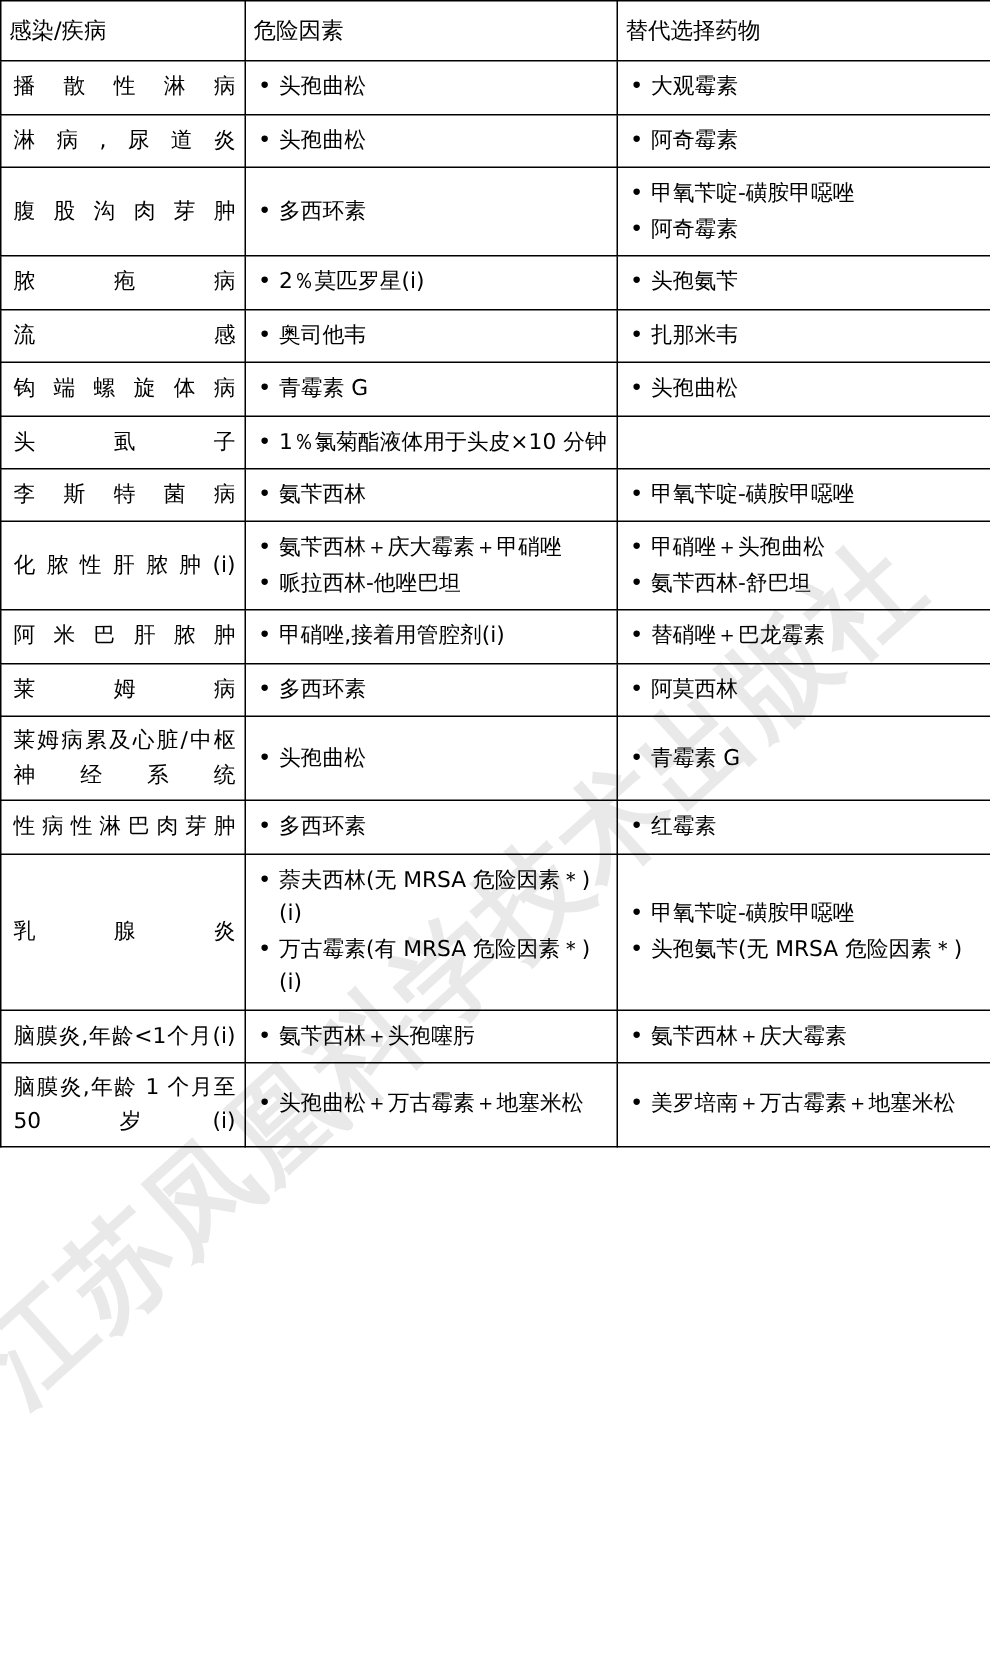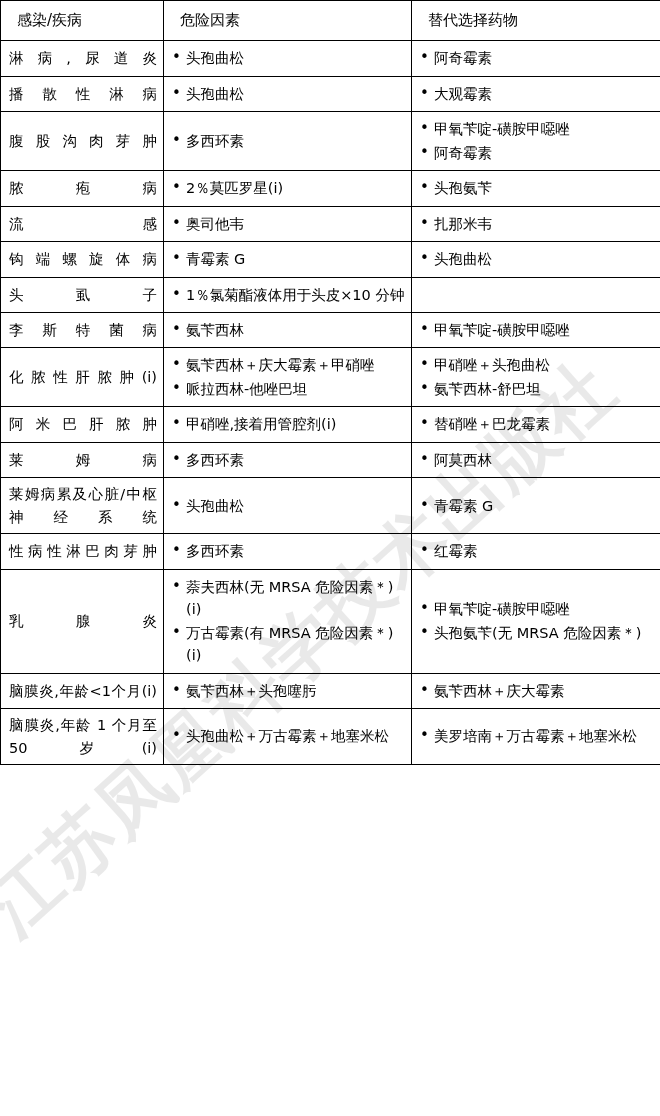--- a/index.html
+++ b/index.html
@@ -54,21 +54,21 @@
     border:1px solid #000;
     vertical-align:middle;
     padding:5px 6px 5px 8px;
     font-size:14.5px;
     line-height:1.55;
     background:transparent;
   }
   thead th{
     text-align:left;
     font-weight:normal;
-    padding:8px 6px 8px 16px;
+    padding:8px 6px 8px 5px;
     font-size:15px;
   }
   td:first-child{
     text-align:justify;
     text-align-last:justify;
     word-break:break-all;
   }
   ul{
     margin:0;
     padding:0;
@@ -105,42 +105,42 @@
       </colgroup>
     <thead>
       <tr>
         <th>感染/疾病</th>
         <th>危险因素</th>
         <th>替代选择药物</th>
       </tr>
     </thead>
     <tbody>
         <tr>
+          <td>播散性淋病</td>
+          <td>
+            <ul>
+              <li>头孢曲松</li>
+            </ul>
+          </td>
+          <td>
+            <ul>
+              <li>大观霉素</li>
+            </ul>
+          </td>
+        </tr>
+        <tr>
           <td>淋病,尿道炎</td>
           <td>
             <ul>
               <li>头孢曲松</li>
             </ul>
           </td>
           <td>
             <ul>
               <li>阿奇霉素</li>
-            </ul>
-          </td>
-        </tr>
-        <tr>
-          <td>播散性淋病</td>
-          <td>
-            <ul>
-              <li>头孢曲松</li>
-            </ul>
-          </td>
-          <td>
-            <ul>
-              <li>大观霉素</li>
             </ul>
           </td>
         </tr>
         <tr>
           <td>腹股沟肉芽肿</td>
           <td>
             <ul>
               <li>多西环素</li>
             </ul>
           </td>

